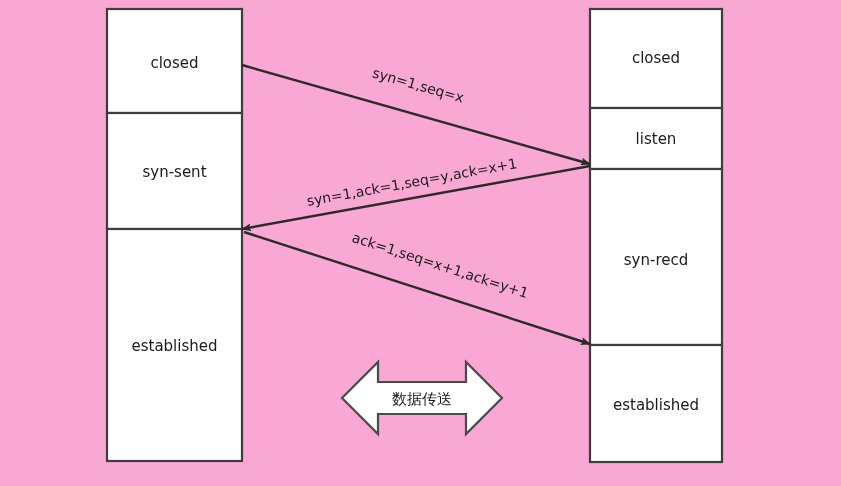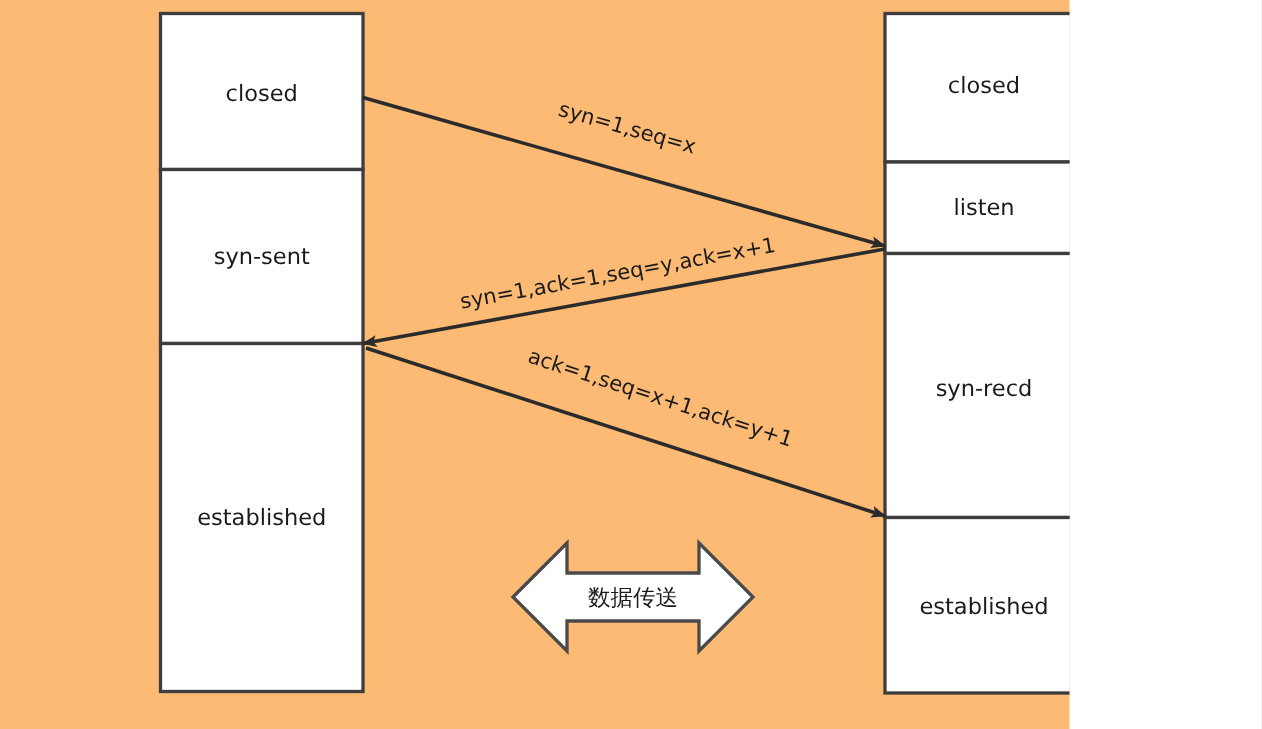--- a/index.html
+++ b/index.html
@@ -5,23 +5,23 @@
   html, body {
     margin: 0;
     padding: 0;
     background: #ffffff;
   }
   body {
     font-family: "DejaVu Sans", sans-serif;
   }
   #canvas {
     position: relative;
-    width: 713px;
+    width: 841px;
     height: 486px;
-    background: #fdba74;
+    background: #f9a8d4;
     overflow: hidden;
   }
   #diagram {
     position: absolute;
     left: 0;
     top: 0;
     width: 841px;
     height: 486px;
   }
   .box-label {

